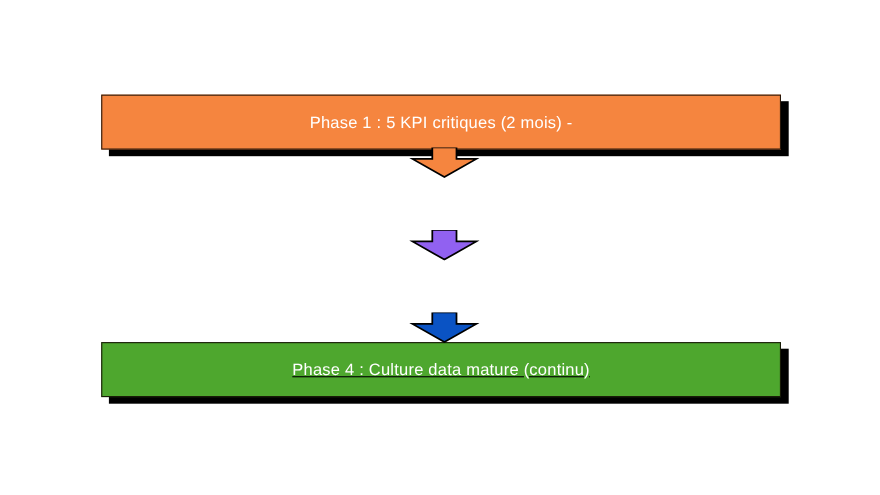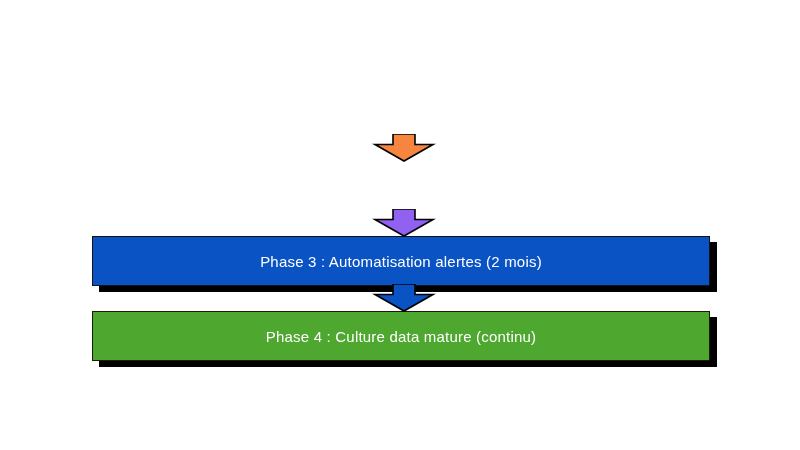--- a/index.html
+++ b/index.html
@@ -30,50 +30,50 @@
   }
   .phase-bar .phase-label {
     color: #ffffff;
     font-size: 15px;
     letter-spacing: 0.2px;
     white-space: nowrap;
   }
   .bar-1 { top: 86px; }
   .bar-2 { top: 161px; }
   .bar-3 { top: 236px; }
-  .bar-4 { top: 311px; }
+  .bar-4 { top: 311px; text-decoration: underline; }
   .arrow {
     position: absolute;
     left: 372px;
     width: 64px;
     height: 28px;
     z-index: 2;
   }
   .arrow-1 { top: 134px; }
   .arrow-2 { top: 209px; }
   .arrow-3 { top: 284px; }
 </style>
 </head>
 <body>
 
 <div class="canvas">
 
+  <div class="phase-bar bar-1" style="background-color: rgb(245, 133, 63);">
+    <span class="phase-label">Phase 1 : 5 KPI critiques (2 mois) -</span>
+  </div>
 
   <svg class="arrow arrow-1" viewBox="0 0 64 28" preserveAspectRatio="none">
     <polygon points="21,0 43,0 43,10.5 61,10.5 32,27 3,10.5 21,10.5" stroke="#000000" stroke-width="1.6" stroke-linejoin="miter" fill="#F5853F"></polygon>
   </svg>
 
 
   <svg class="arrow arrow-2" viewBox="0 0 64 28" preserveAspectRatio="none">
     <polygon points="21,0 43,0 43,10.5 61,10.5 32,27 3,10.5 21,10.5" stroke="#000000" stroke-width="1.6" stroke-linejoin="miter" fill="#9161F1"></polygon>
   </svg>
 
-  <div class="phase-bar bar-3" style="background-color: rgb(10, 83, 196);">
-    <span class="phase-label">Phase 3 : Automatisation alertes (2 mois)</span>
-  </div>
 
   <svg class="arrow arrow-3" viewBox="0 0 64 28" preserveAspectRatio="none">
     <polygon points="21,0 43,0 43,10.5 61,10.5 32,27 3,10.5 21,10.5" stroke="#000000" stroke-width="1.6" stroke-linejoin="miter" fill="#0A53C4"></polygon>
   </svg>
 
   <div class="phase-bar bar-4" style="background-color: rgb(78, 167, 46);">
     <span class="phase-label">Phase 4 : Culture data mature (continu)</span>
   </div>
 
 </div>

